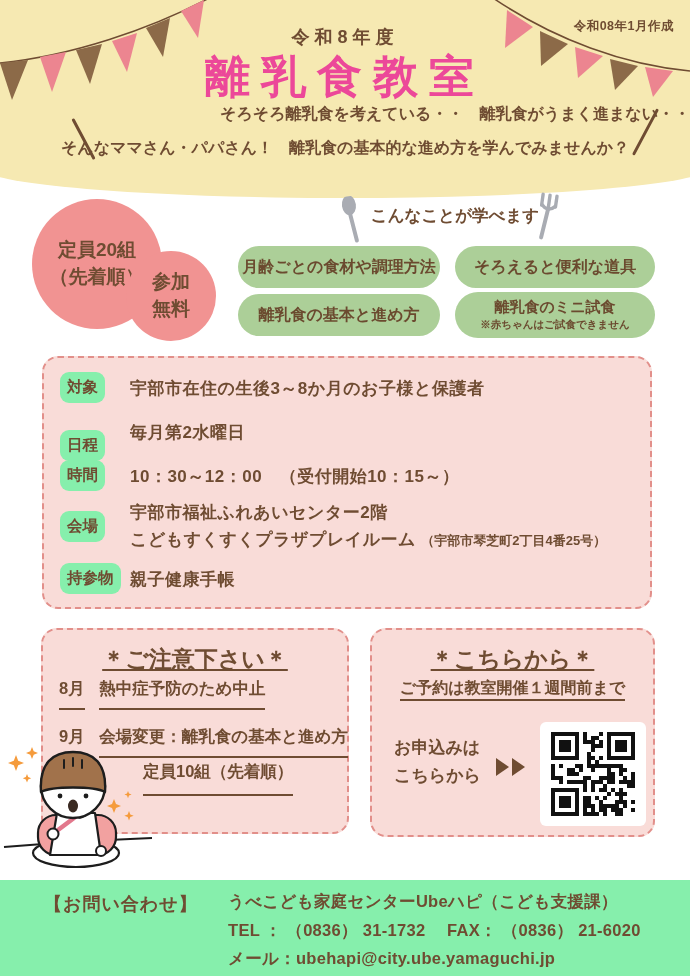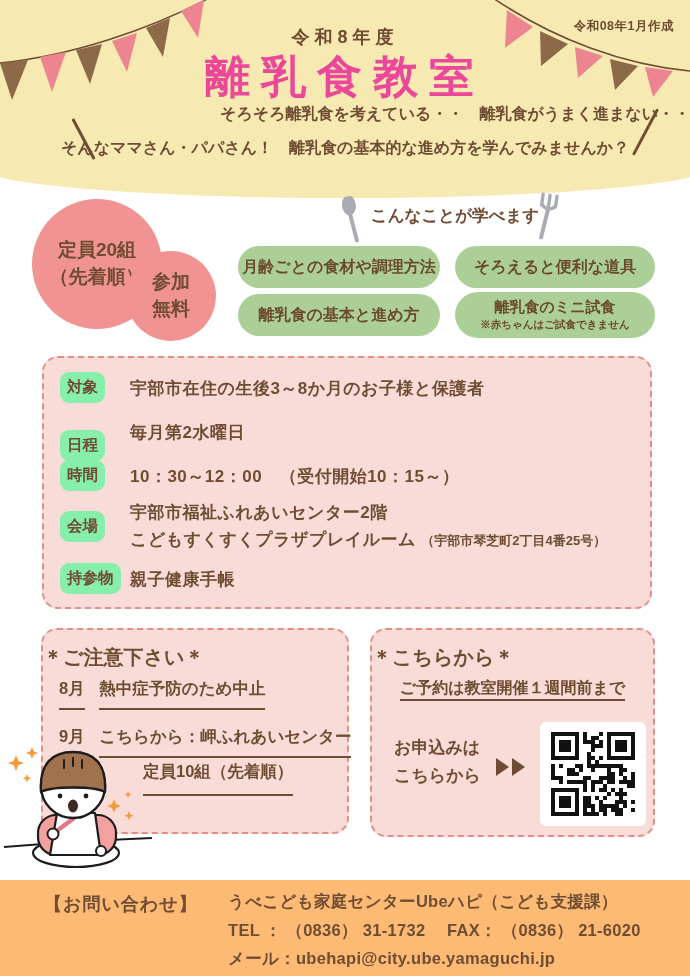--- a/index.html
+++ b/index.html
@@ -37,35 +37,35 @@
   
   .pbox{position:absolute;background:#F9DCD8;border:2.5px dashed #E28F8A;border-radius:16px;}
   .details{left:42px;top:356px;width:606px;height:249px;}
   .dlabel{position:absolute;left:16px;background:#86efac;border-radius:9px;padding:5px 7px;
           font-size:15.5px;text-align:center;}
   .dvalue{position:absolute;left:86px;font-size:17px;letter-spacing:.5px;white-space:nowrap;}
   .dvalue .small{font-size:13px;letter-spacing:0;}
   
   .notice{left:41px;top:628px;width:304px;height:202px;}
   .apply{left:370px;top:628px;width:281px;height:205px;}
-  .box-title{position:absolute;top:14px;left:0;width:100%;font-size:20px;}
+  .box-title{position:absolute;top:14px;left:0;width:100%;text-align:center;font-size:23px;text-decoration:underline;}
   .uline{border-bottom:2px solid #6F4C32;padding-bottom:11px;}
   .nitem{position:absolute;left:16px;font-size:16.5px;white-space:nowrap;}
   .nitem .month{margin-right:10px;}
   .nitem2b{position:absolute;left:100px;font-size:16.5px;}
   .deadline{position:absolute;top:48px;left:0;width:100%;text-align:center;font-size:16px;}
   .deadline span{padding-bottom:3px;}
   .cta{position:absolute;left:22px;top:104px;font-size:17px;line-height:1.65;}
   .dbl-arrow{position:absolute;left:124px;top:128px;display:flex;gap:3px;}
   .dbl-arrow i{width:0;height:0;border-top:9px solid transparent;border-bottom:9px solid transparent;
                border-left:13px solid #6F4C32;display:block;}
   .qr-wrap{position:absolute;right:7px;top:92px;width:106px;height:104px;background:#fff;
            border-radius:6px;display:flex;align-items:center;justify-content:center;}
   
-  .footer{position:absolute;left:0;top:880px;width:690px;height:96px;background:#fdba74;}
+  .footer{position:absolute;left:0;top:880px;width:690px;height:96px;background:#86efac;}
   .f-label{position:absolute;left:44px;top:12px;font-size:18px;letter-spacing:1px;}
   .f-line{position:absolute;left:228px;font-size:16.5px;letter-spacing:.3px;}
   .f-org{top:11px;}.f-tel{top:40px;}.f-mail{top:68px;}
   .baby{position:absolute;left:2px;top:743px;z-index:3;}
 </style>
 </head>
 <body>
 
 <div id="page">
 
@@ -154,21 +154,21 @@
   </div>
 
   <div class="pbox notice">
     <div class="box-title">＊ご注意下さい＊</div>
     <div class="nitem" style="top:48px;">
       <span class="uline month">8月</span>
       <span class="uline">熱中症予防のため中止</span>
     </div>
     <div class="nitem" style="top:96px;">
       <span class="uline month">9月</span>
-      <span class="uline">こちらから：岬ふれあいセンター</span>
+      <span class="uline">会場変更：離乳食の基本と進め方</span>
     </div>
     <div class="nitem2b uline" style="top:131px;">定員10組（先着順）</div>
   </div>
 
   <div class="pbox apply">
     <div class="box-title">＊こちらから＊</div>
     <div class="deadline">
       <span class="uline">ご予約は教室開催１週間前まで</span>
     </div>
     <div class="cta">

